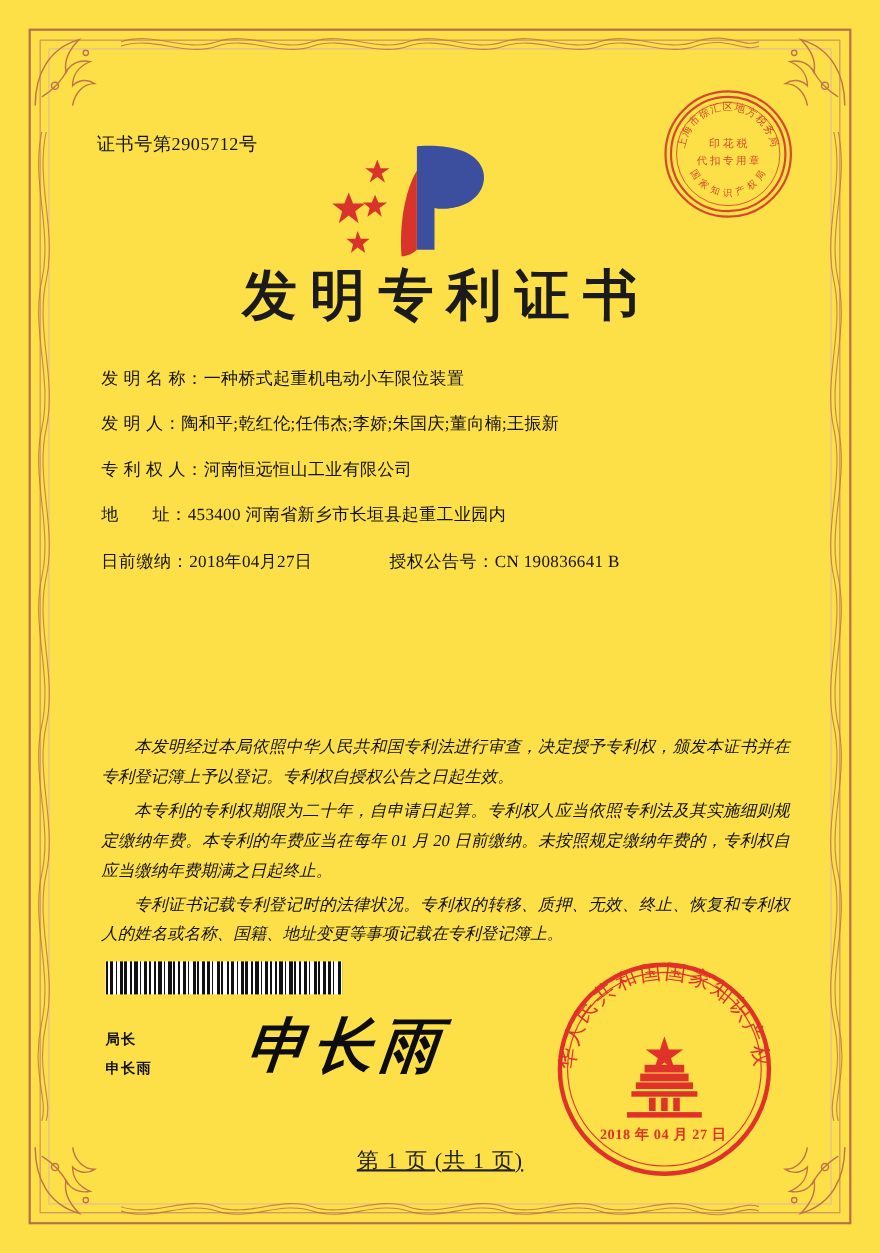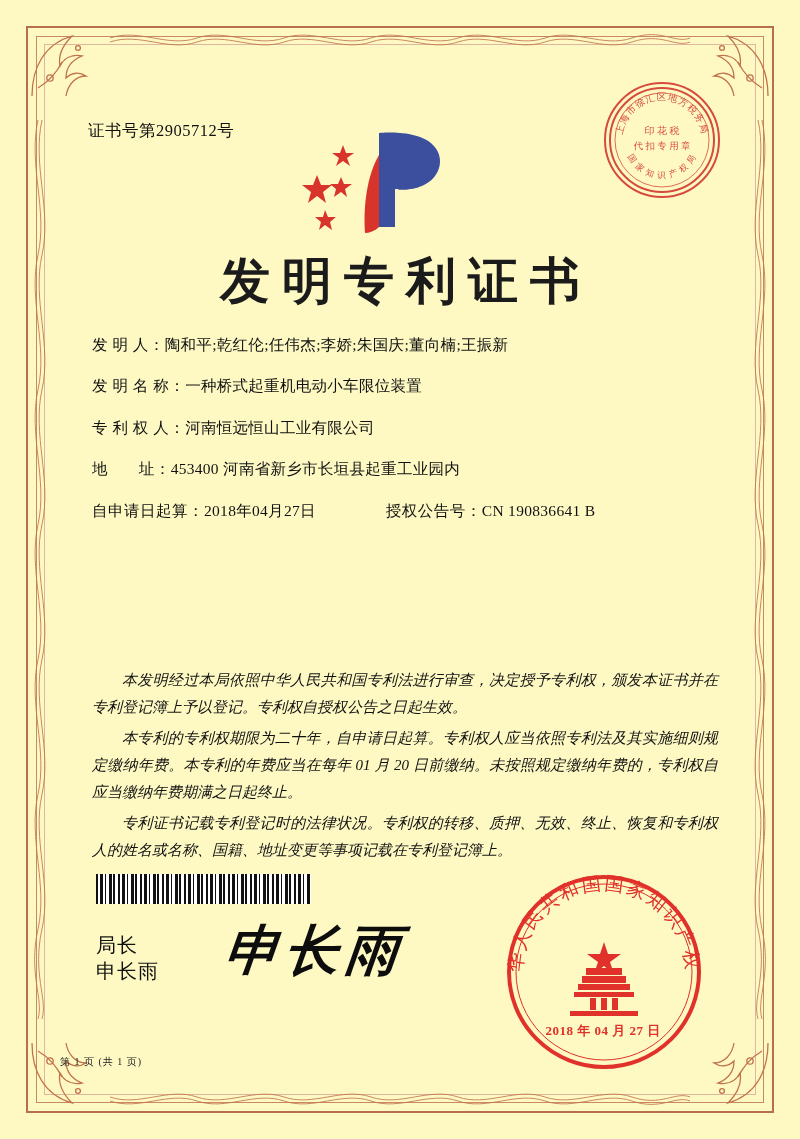--- a/index.html
+++ b/index.html
@@ -13,21 +13,21 @@
     font-family: "Liberation Serif", "DejaVu Serif", serif;
     color: #1a1a1a;
     position: relative;
     overflow: hidden;
   }
 
   
   .page {
     position: absolute;
     inset: 0;
-    background: #fef9c3;
+    background: #fde047;
   }
   .border-outer {
     position: absolute;
     left: 26px; top: 26px; right: 26px; bottom: 26px;
     border: 2px solid #b8704a;
   }
   .border-inner {
     position: absolute;
     left: 36px; top: 36px; right: 36px; bottom: 36px;
     border: 1px solid #c98a63;
@@ -79,21 +79,21 @@
     position: absolute;
     left: 235px;
     top: 55px;
     width: 160px;
     height: 135px;
   }
   .logo svg { width:100%; height:100%; display:block; }
 
   .main-title {
     position: absolute;
-    top: 188px;
+    top: 175px;
     left: 0; right: 0;
     text-align: center;
     font-size: 50px;
     letter-spacing: 12px;
     font-weight: 700;
     color: #1b1b1b;
     font-family: "Liberation Serif","DejaVu Serif",serif;
     text-indent: 12px;
   }
 
@@ -167,24 +167,25 @@
         #111 9px, #111 10px, #fff 10px, #fff 13px,
         #111 13px, #111 16px, #fff 16px, #fff 17px,
         #111 17px, #111 19px, #fff 19px, #fff 22px);
   }
 
   
   .sig-label {
     position: absolute;
     left: 36px;
     top: 872px;
-    font-size: 20px;
+    font-size: 13px;
     line-height: 26px;
     letter-spacing: 1px;
     color: #111;
+    font-weight: bold;
   }
   .sig-hand {
     position: absolute;
     left: 165px;
     top: 855px;
     font-size: 54px;
     color: #0d0d0d;
     font-family: "DejaVu Serif", serif;
     letter-spacing: 6px;
     transform: skewX(-6deg);
@@ -211,24 +212,25 @@
     color: #e0312a;
     font-size: 13px;
     letter-spacing: .5px;
     font-weight: 700;
   }
 
   .page-footer {
     position: absolute;
     left: 0; right: 0;
     bottom: 10px;
-    text-align: left;
-    font-size: 10px;
+    text-align: center;
+    font-size: 20px;
     color: #222;
     letter-spacing: 1px;
+    text-decoration: underline;
   }
 </style>
 </head>
 <body>
 
 <div class="page">
 
   <div class="border-outer"></div>
   <div class="border-inner"></div>
   <div class="border-thin"></div>
@@ -323,37 +325,37 @@
         </text>
         <text x="56" y="50" font-size="10" fill="currentColor" text-anchor="middle" font-family="'Liberation Serif',serif">印 花 税</text>
         <text x="56" y="65" font-size="9.5" fill="currentColor" text-anchor="middle" font-family="'Liberation Serif',serif">代 扣 专 用 章</text>
       </svg>
     </div>
 
     <div class="main-title">发明专利证书</div>
 
     <div class="fields">
       <div class="field-row">
+        <span class="field-label">发 明 名 称：</span>
+        <span class="field-value">一种桥式起重机电动小车限位装置</span>
+      </div>
+      <div class="field-row">
         <span class="field-label">发 明 人：</span>
         <span class="field-value">陶和平;乾红伦;任伟杰;李娇;朱国庆;董向楠;王振新</span>
-      </div>
-      <div class="field-row">
-        <span class="field-label">发 明 名 称：</span>
-        <span class="field-value">一种桥式起重机电动小车限位装置</span>
       </div>
       <div class="field-row">
         <span class="field-label">专 利 权 人：</span>
         <span class="field-value">河南恒远恒山工业有限公司</span>
       </div>
       <div class="field-row">
         <span class="field-label">地       址：</span>
         <span class="field-value">453400 河南省新乡市长垣县起重工业园内</span>
       </div>
       <div class="field-row double">
-        <span class="field-label">自申请日起算：</span>
+        <span class="field-label">日前缴纳：</span>
         <span class="field-value">2018年04月27日</span>
         <span class="spacer"></span>
         <span class="field-label">授权公告号：</span>
         <span class="field-value">CN 190836641 B</span>
       </div>
     </div>
 
     <div class="body-text">
       <p>本发明经过本局依照中华人民共和国专利法进行审查，决定授予专利权，颁发本证书并在专利登记簿上予以登记。专利权自授权公告之日起生效。</p>
       <p>本专利的专利权期限为二十年，自申请日起算。专利权人应当依照专利法及其实施细则规定缴纳年费。本专利的年费应当在每年 01 月 20 日前缴纳。未按照规定缴纳年费的，专利权自应当缴纳年费期满之日起终止。</p>

